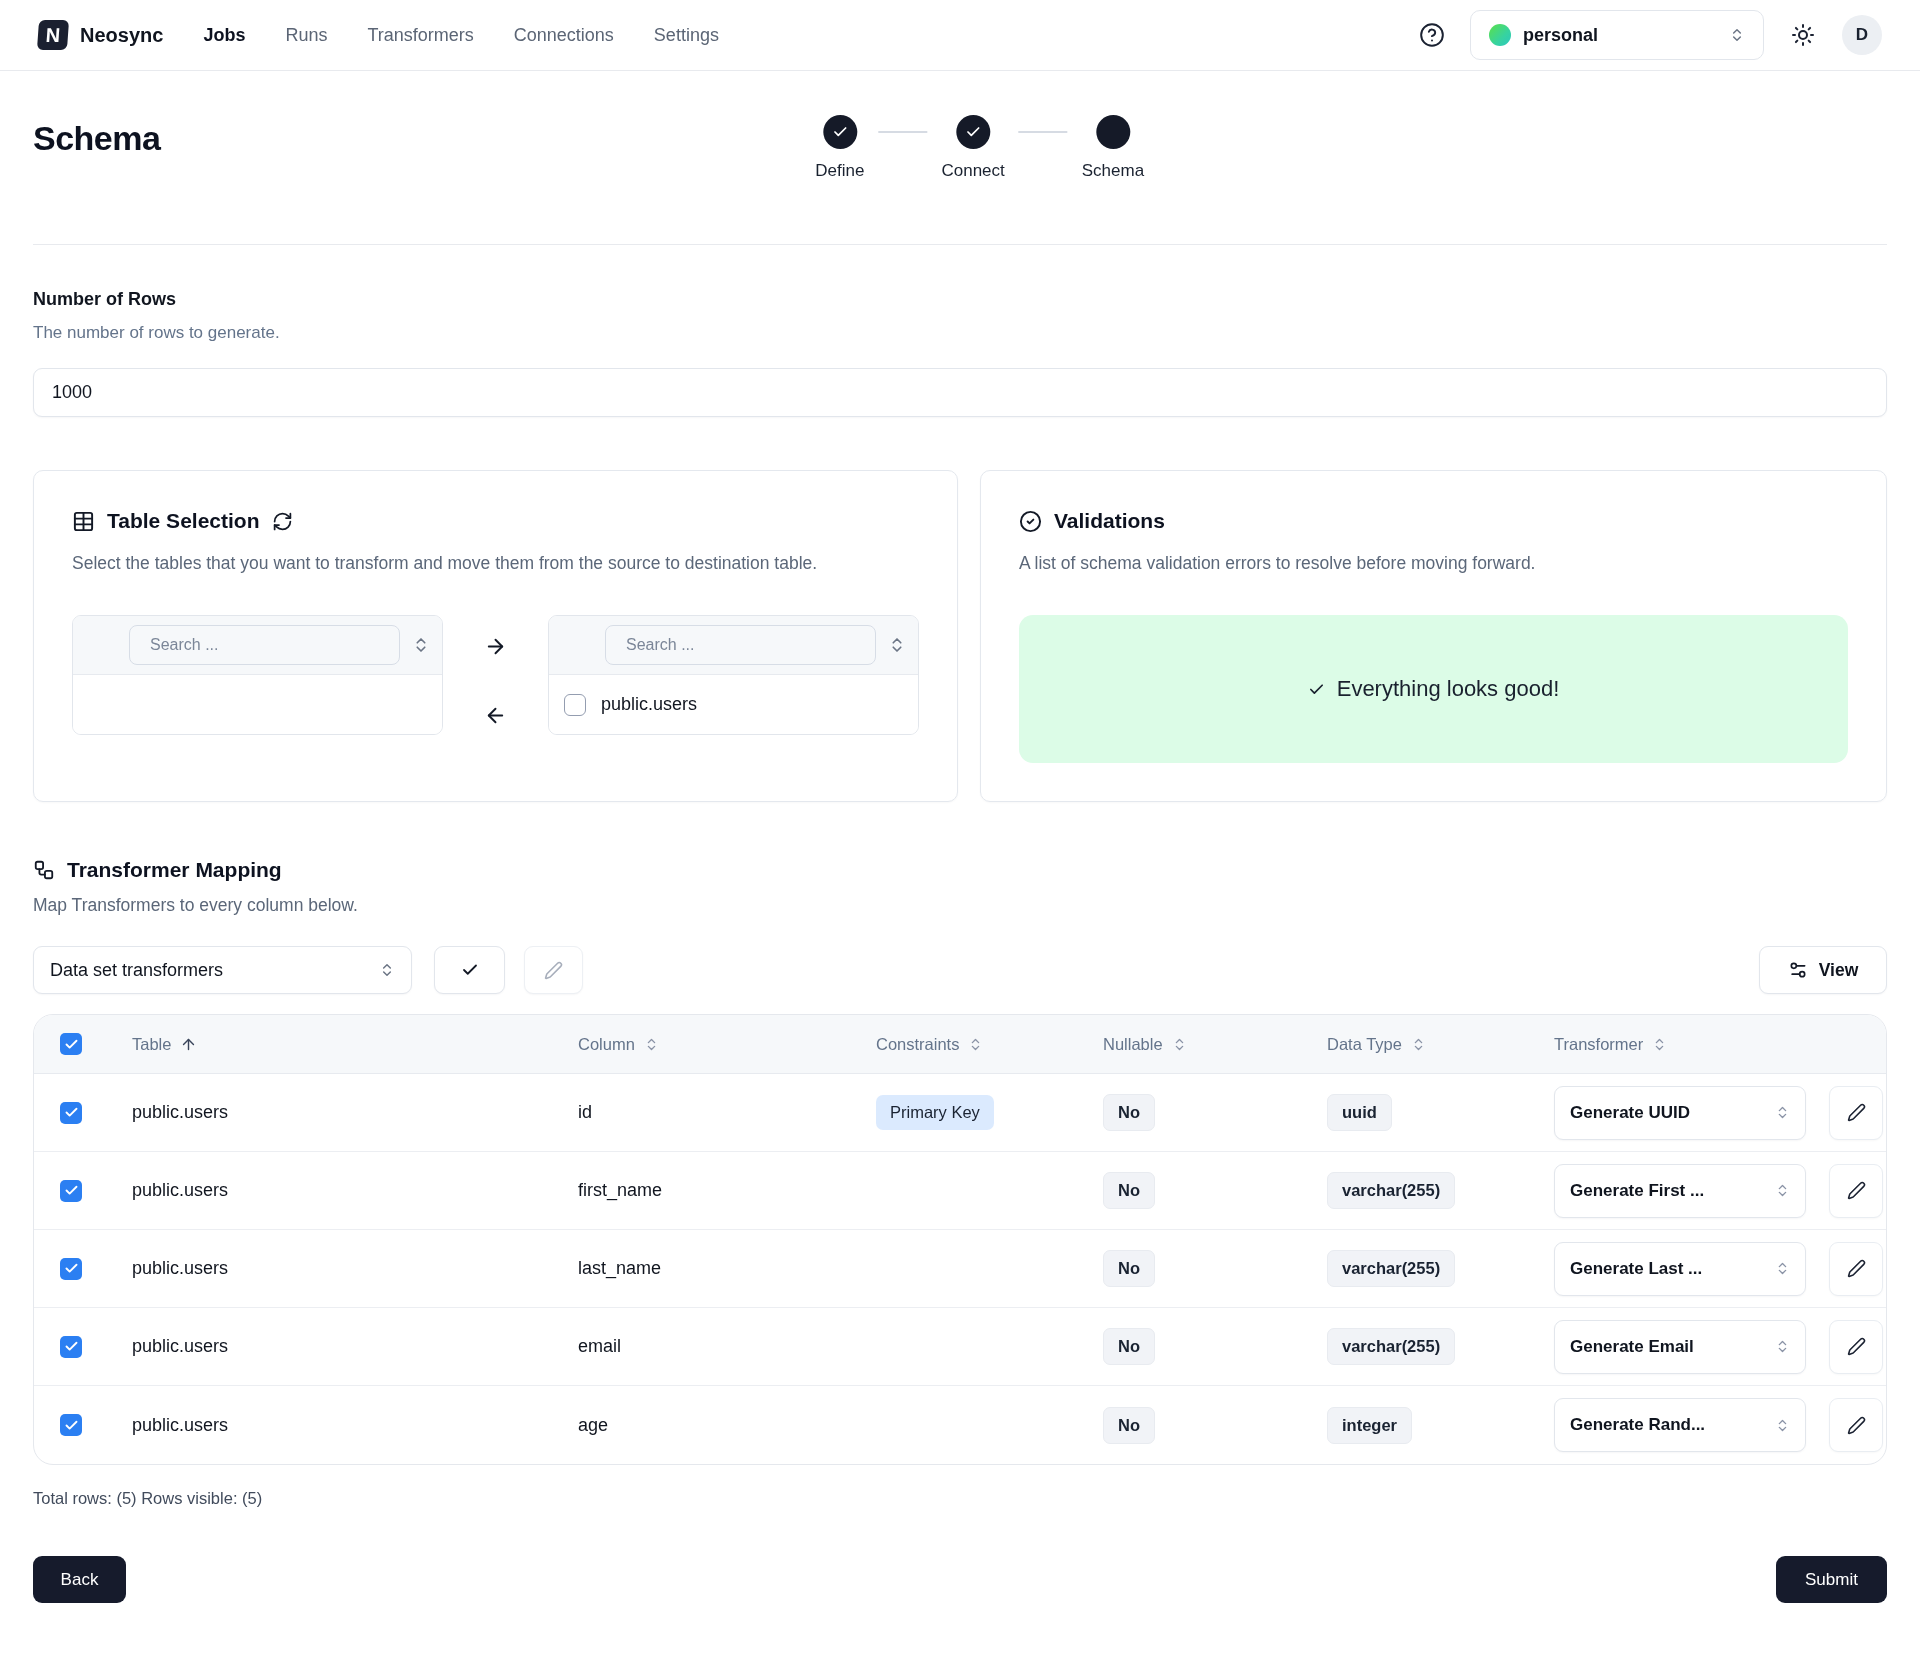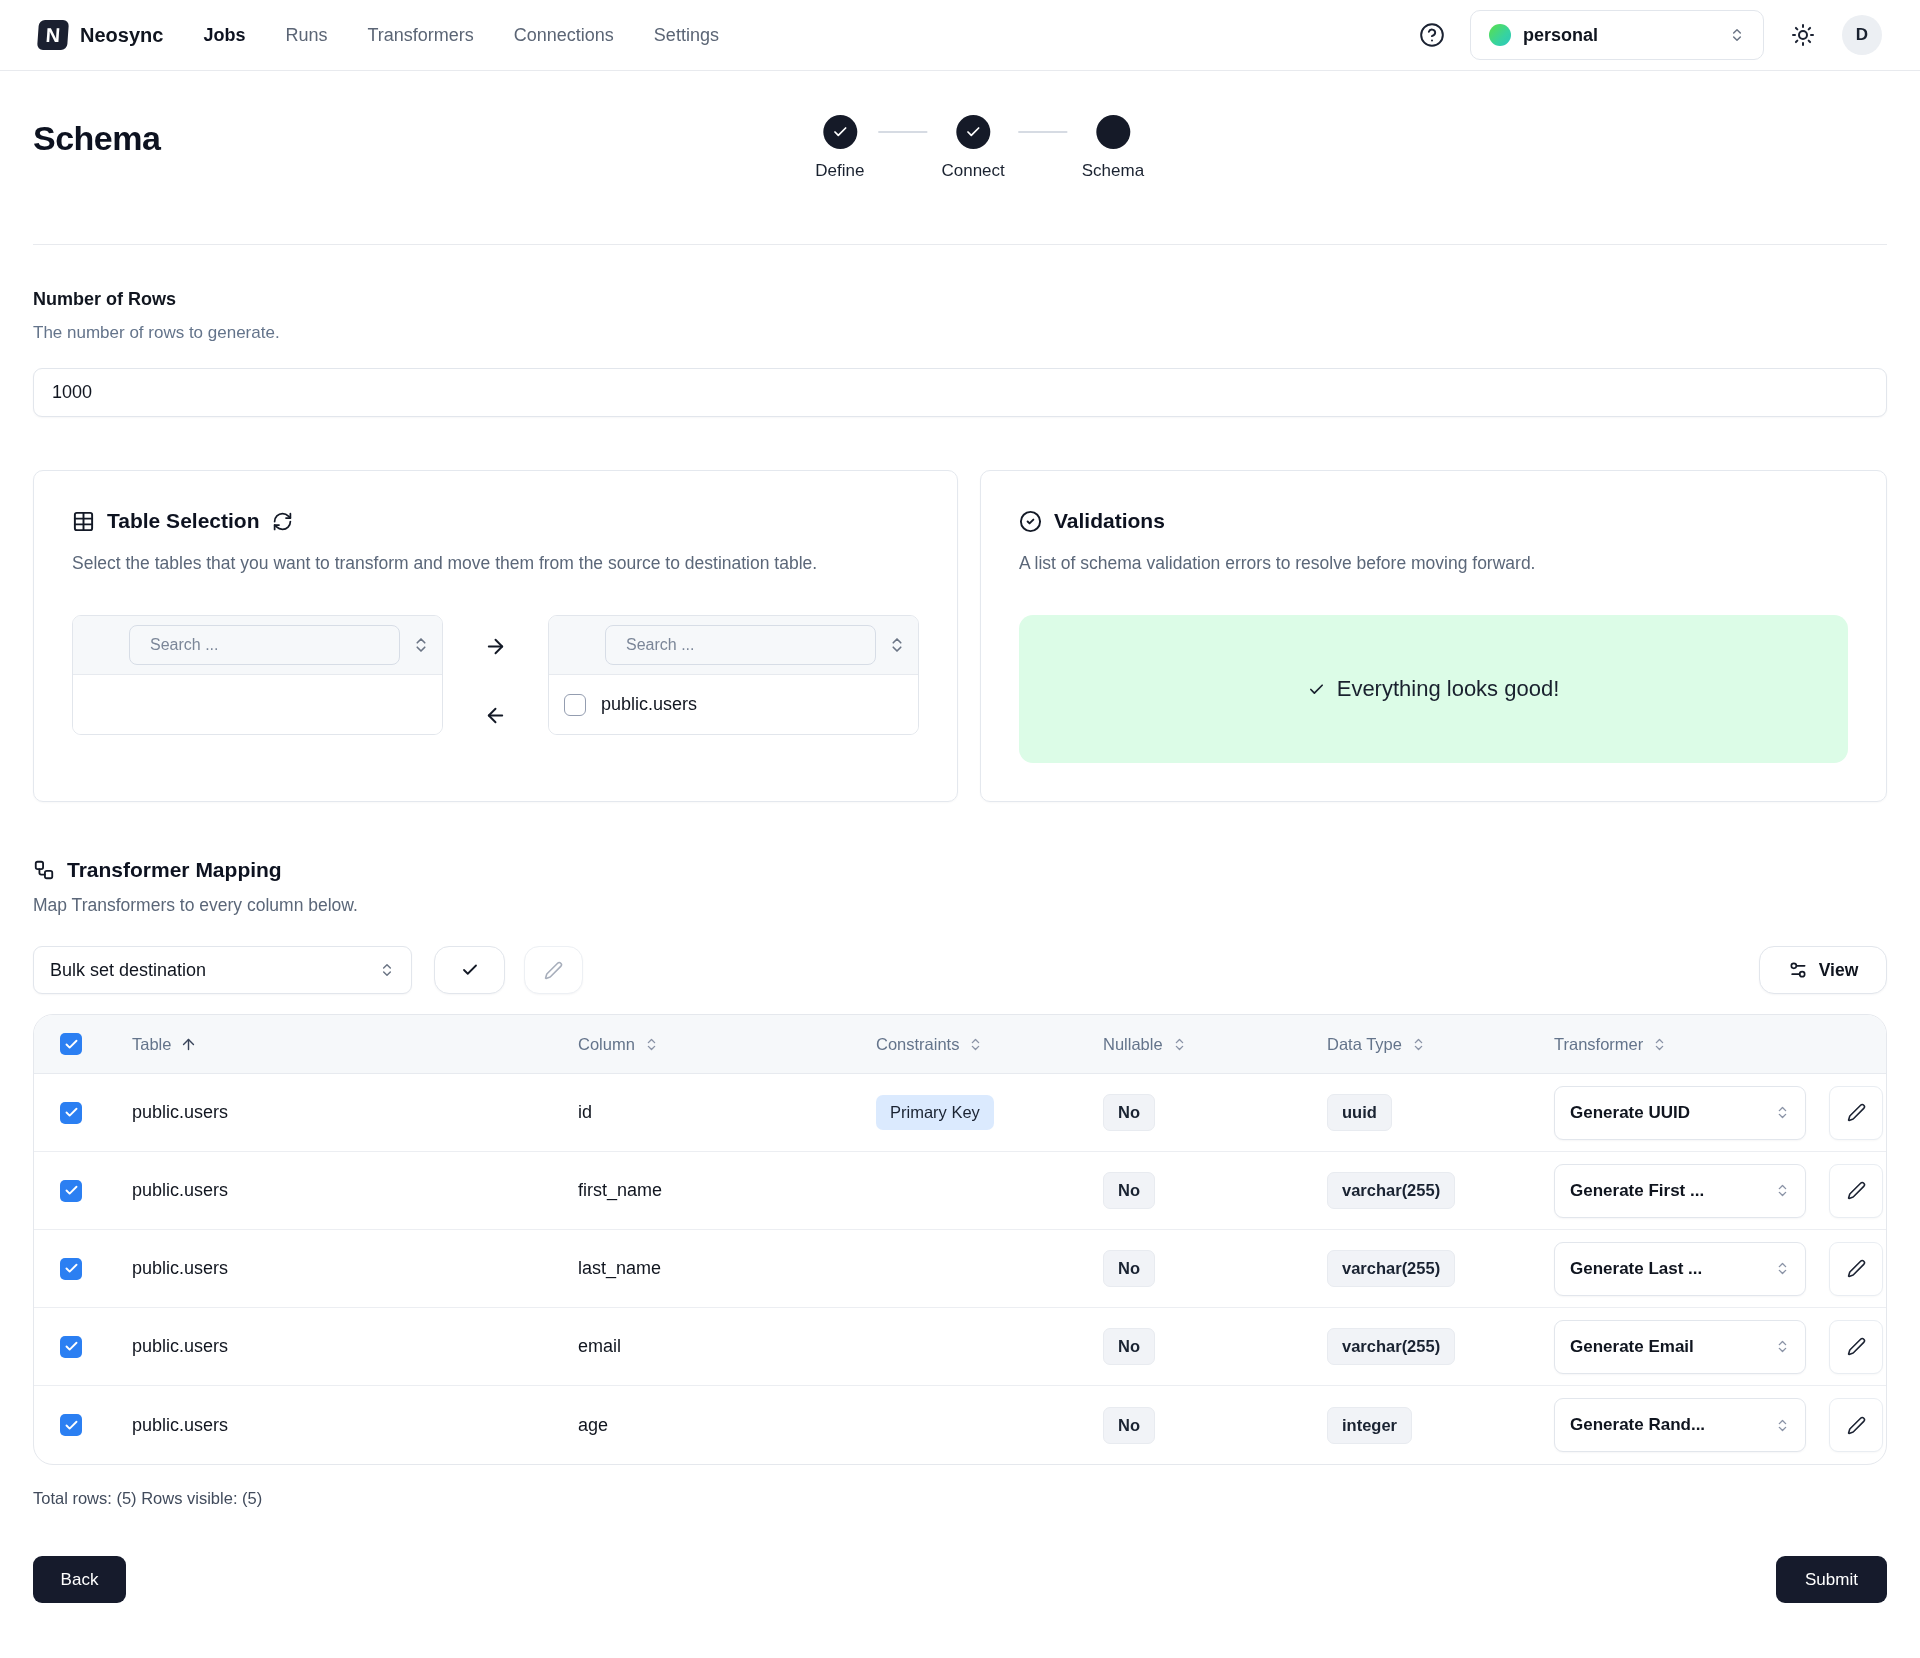--- a/index.html
+++ b/index.html
@@ -63,21 +63,21 @@
   .valid-text { font-size:22px; color:#19212e; }
 
   
   .tm-section { margin-top:56px; }
   .tm-title-row { display:flex; align-items:center; gap:12px; }
   .tm-title { font-size:21px; font-weight:700; color:#0d1220; }
   .tm-desc { margin-top:13px; font-size:17.5px; color:#5b6779; }
   .tm-toolbar { margin-top:30px; display:flex; align-items:center; }
   .select { display:flex; align-items:center; justify-content:space-between; background:#fff; border:1px solid #e2e6ec; border-radius:9px; cursor:pointer; font-family:inherit; box-shadow:0 1px 2px rgba(16,24,40,.04); }
   .bulk-select { width:379px; height:48px; padding:0 16px; font-size:18px; color:#10151f; }
-  .tool-btn { height:48px; border:1px solid #e2e6ec; border-radius:15px; background:#fff; display:flex; align-items:center; justify-content:center; cursor:pointer; box-shadow:0 1px 2px rgba(16,24,40,.04); }
+  .tool-btn { height:48px; border:1px solid #e2e6ec; border-radius:9px; background:#fff; display:flex; align-items:center; justify-content:center; cursor:pointer; box-shadow:0 1px 2px rgba(16,24,40,.04); }
   .apply-btn { width:71px; margin-left:22px; }
   .pencil-btn { width:59px; margin-left:19px; border-color:#edf0f4; }
   .view-btn { margin-left:auto; width:128px; gap:11px; font-size:17.5px; font-weight:600; color:#10151f; font-family:inherit; }
 
   
   .dtable { margin-top:20px; border:1px solid #e5e8ed; border-radius:20px; overflow:hidden; }
   .tgrid { display:grid; grid-template-columns:64px 446px 298px 227px 224px 227px 300px 1fr; align-items:center; }
   .thead { height:59px; background:#f6f8fa; border-bottom:1px solid #e7eaef; }
   .th { display:flex; align-items:center; gap:9px; font-size:16.5px; font-weight:500; color:#64748b; padding-left:34px; cursor:pointer; }
   .c-check { padding-left:26px; }
@@ -278,21 +278,21 @@
           <rect x="3" y="3" width="8" height="8" rx="2"></rect>
           <path d="M7 11v4a2 2 0 0 0 2 2h4"></path>
           <rect x="13" y="13" width="8" height="8" rx="2"></rect>
         </svg>
       <span class="tm-title">Transformer Mapping</span>
     </div>
     <div class="tm-desc">Map Transformers to every column below.</div>
 
     <div class="tm-toolbar">
       <button class="select bulk-select">
-        <span>Bulk set destination</span>
+        <span>Data set transformers</span>
         <svg width="16" height="16" viewBox="0 0 24 24" fill="none" stroke="#6b7585" stroke-width="2.2" stroke-linecap="round" stroke-linejoin="round">
             <path d="m7 15 5 5 5-5"></path>
             <path d="m7 9 5-5 5 5"></path>
           </svg>
       </button>
       <button class="tool-btn apply-btn">
         <svg width="18" height="18" viewBox="0 0 24 24" fill="none" stroke="#131926" stroke-width="2.4" stroke-linecap="round" stroke-linejoin="round">
             <path d="M20 6 9 17l-5-5"></path>
           </svg>
       </button>

